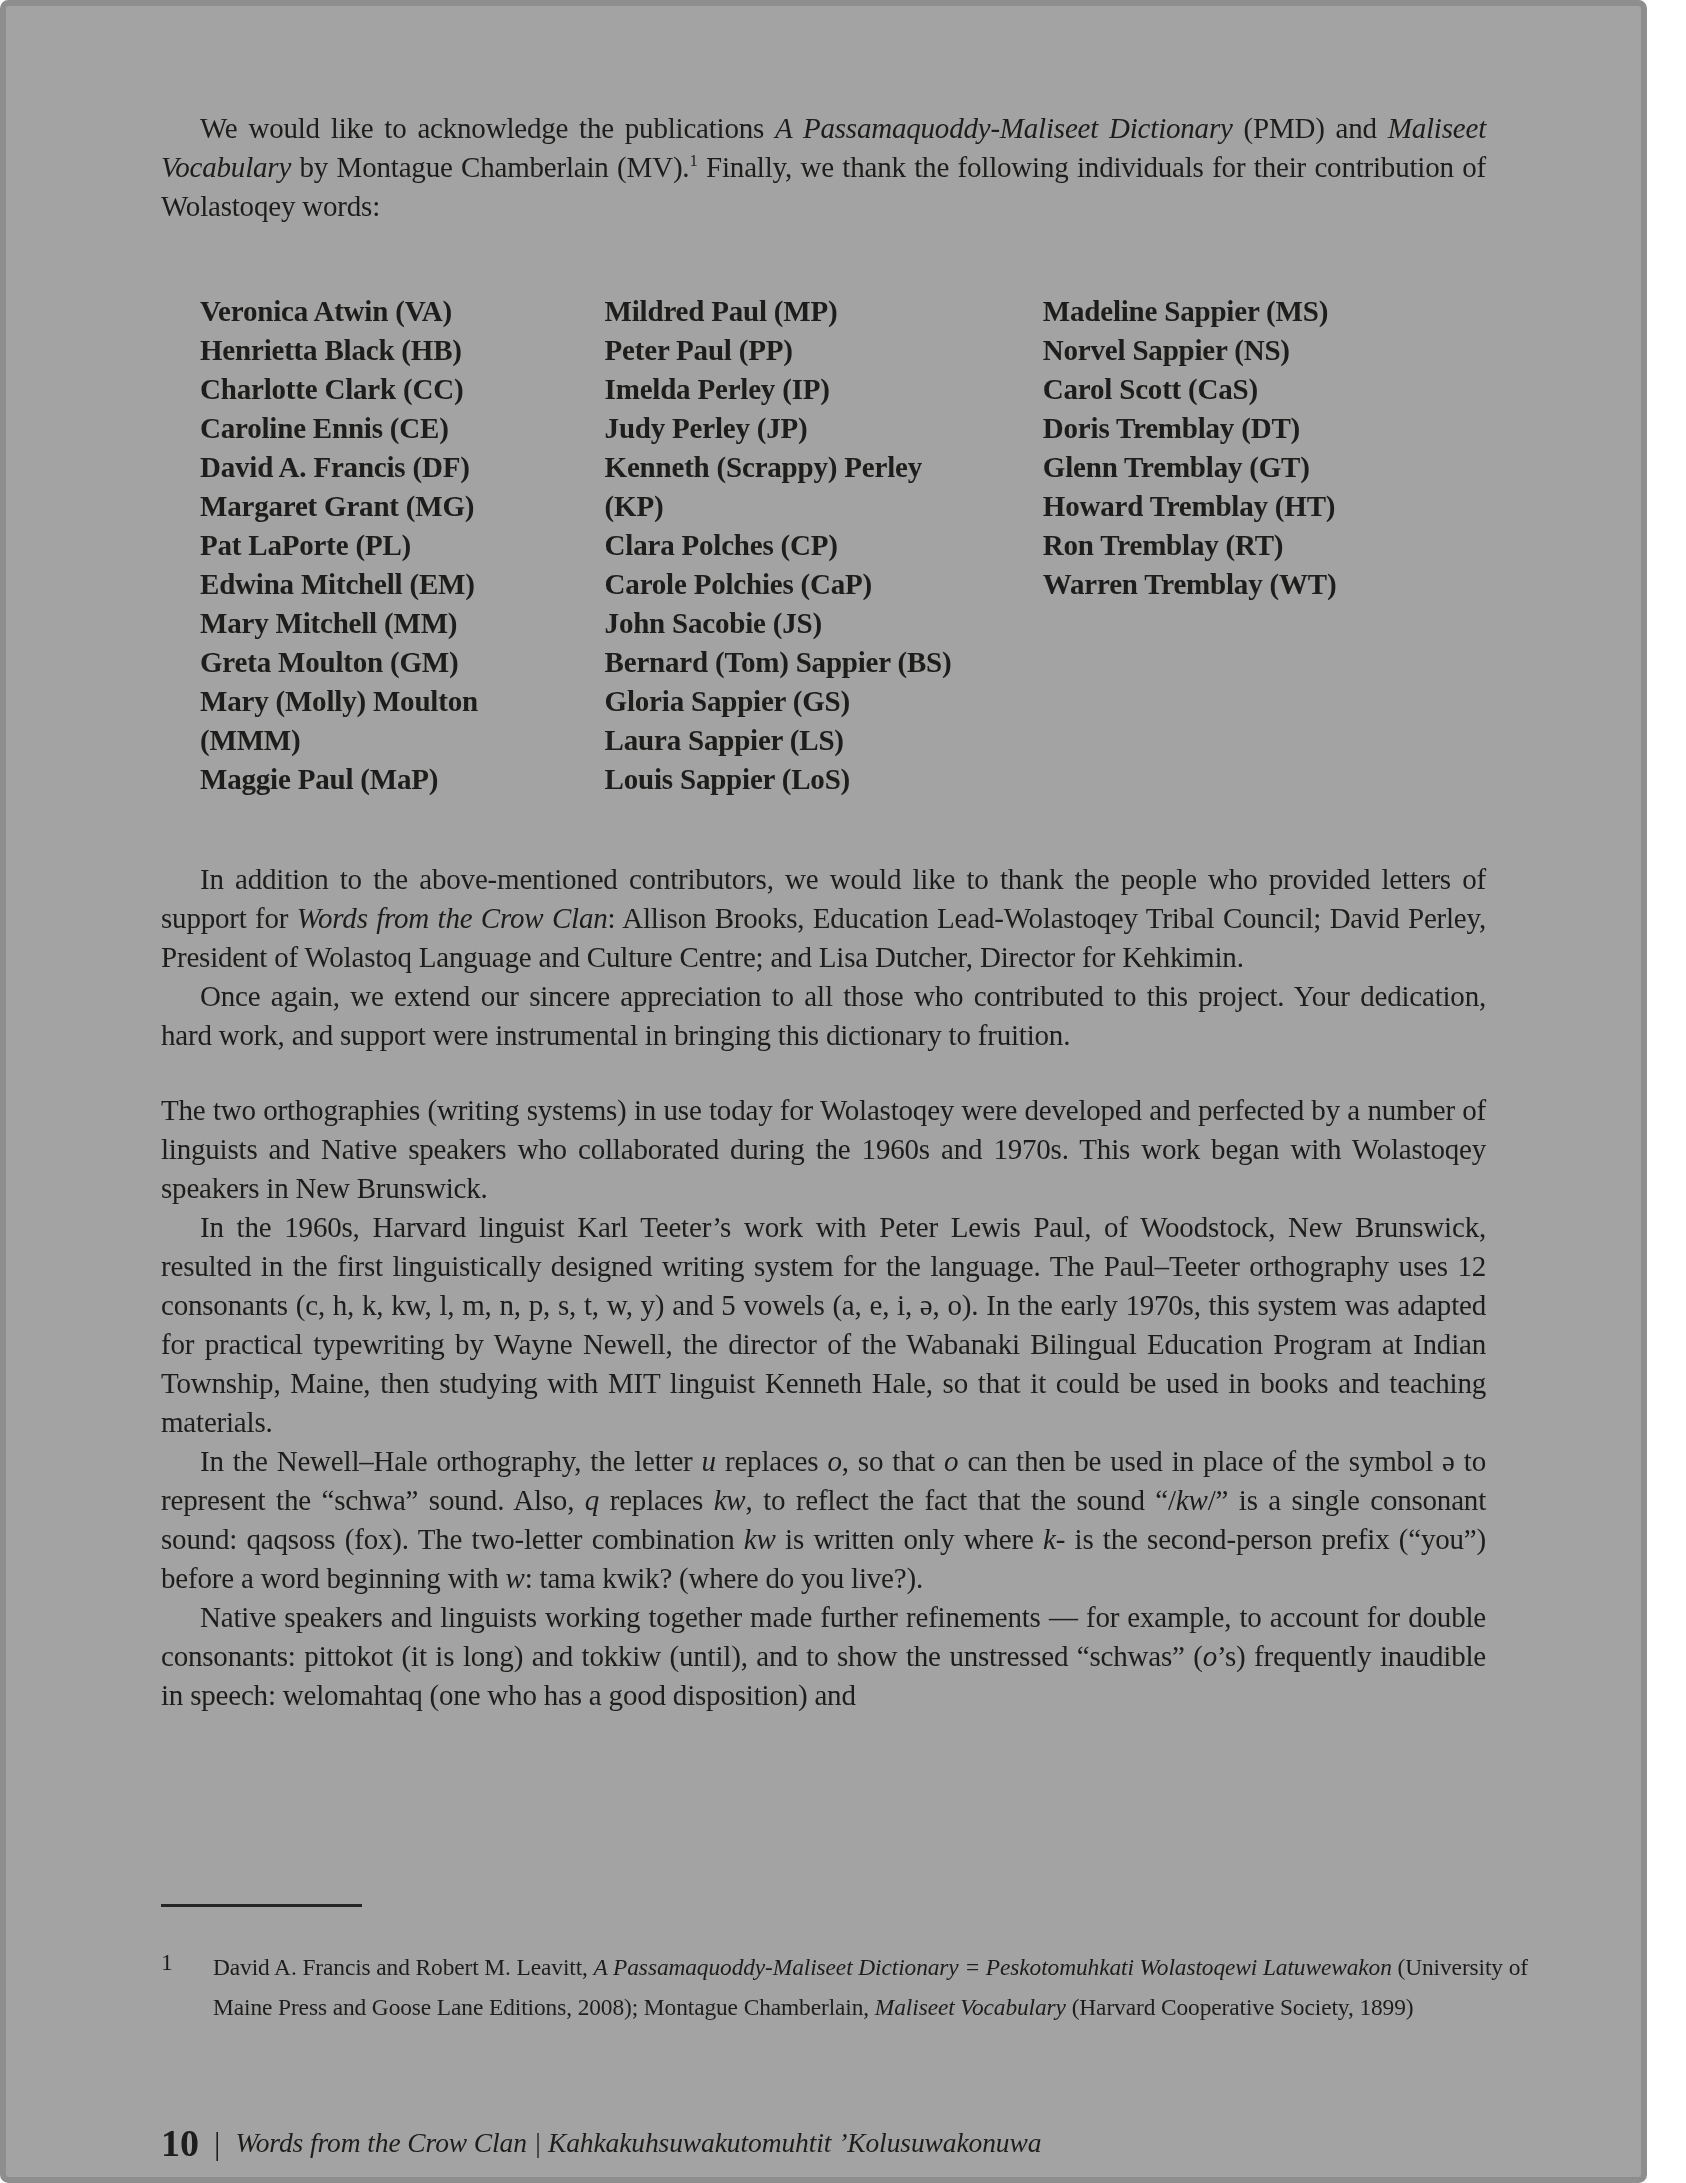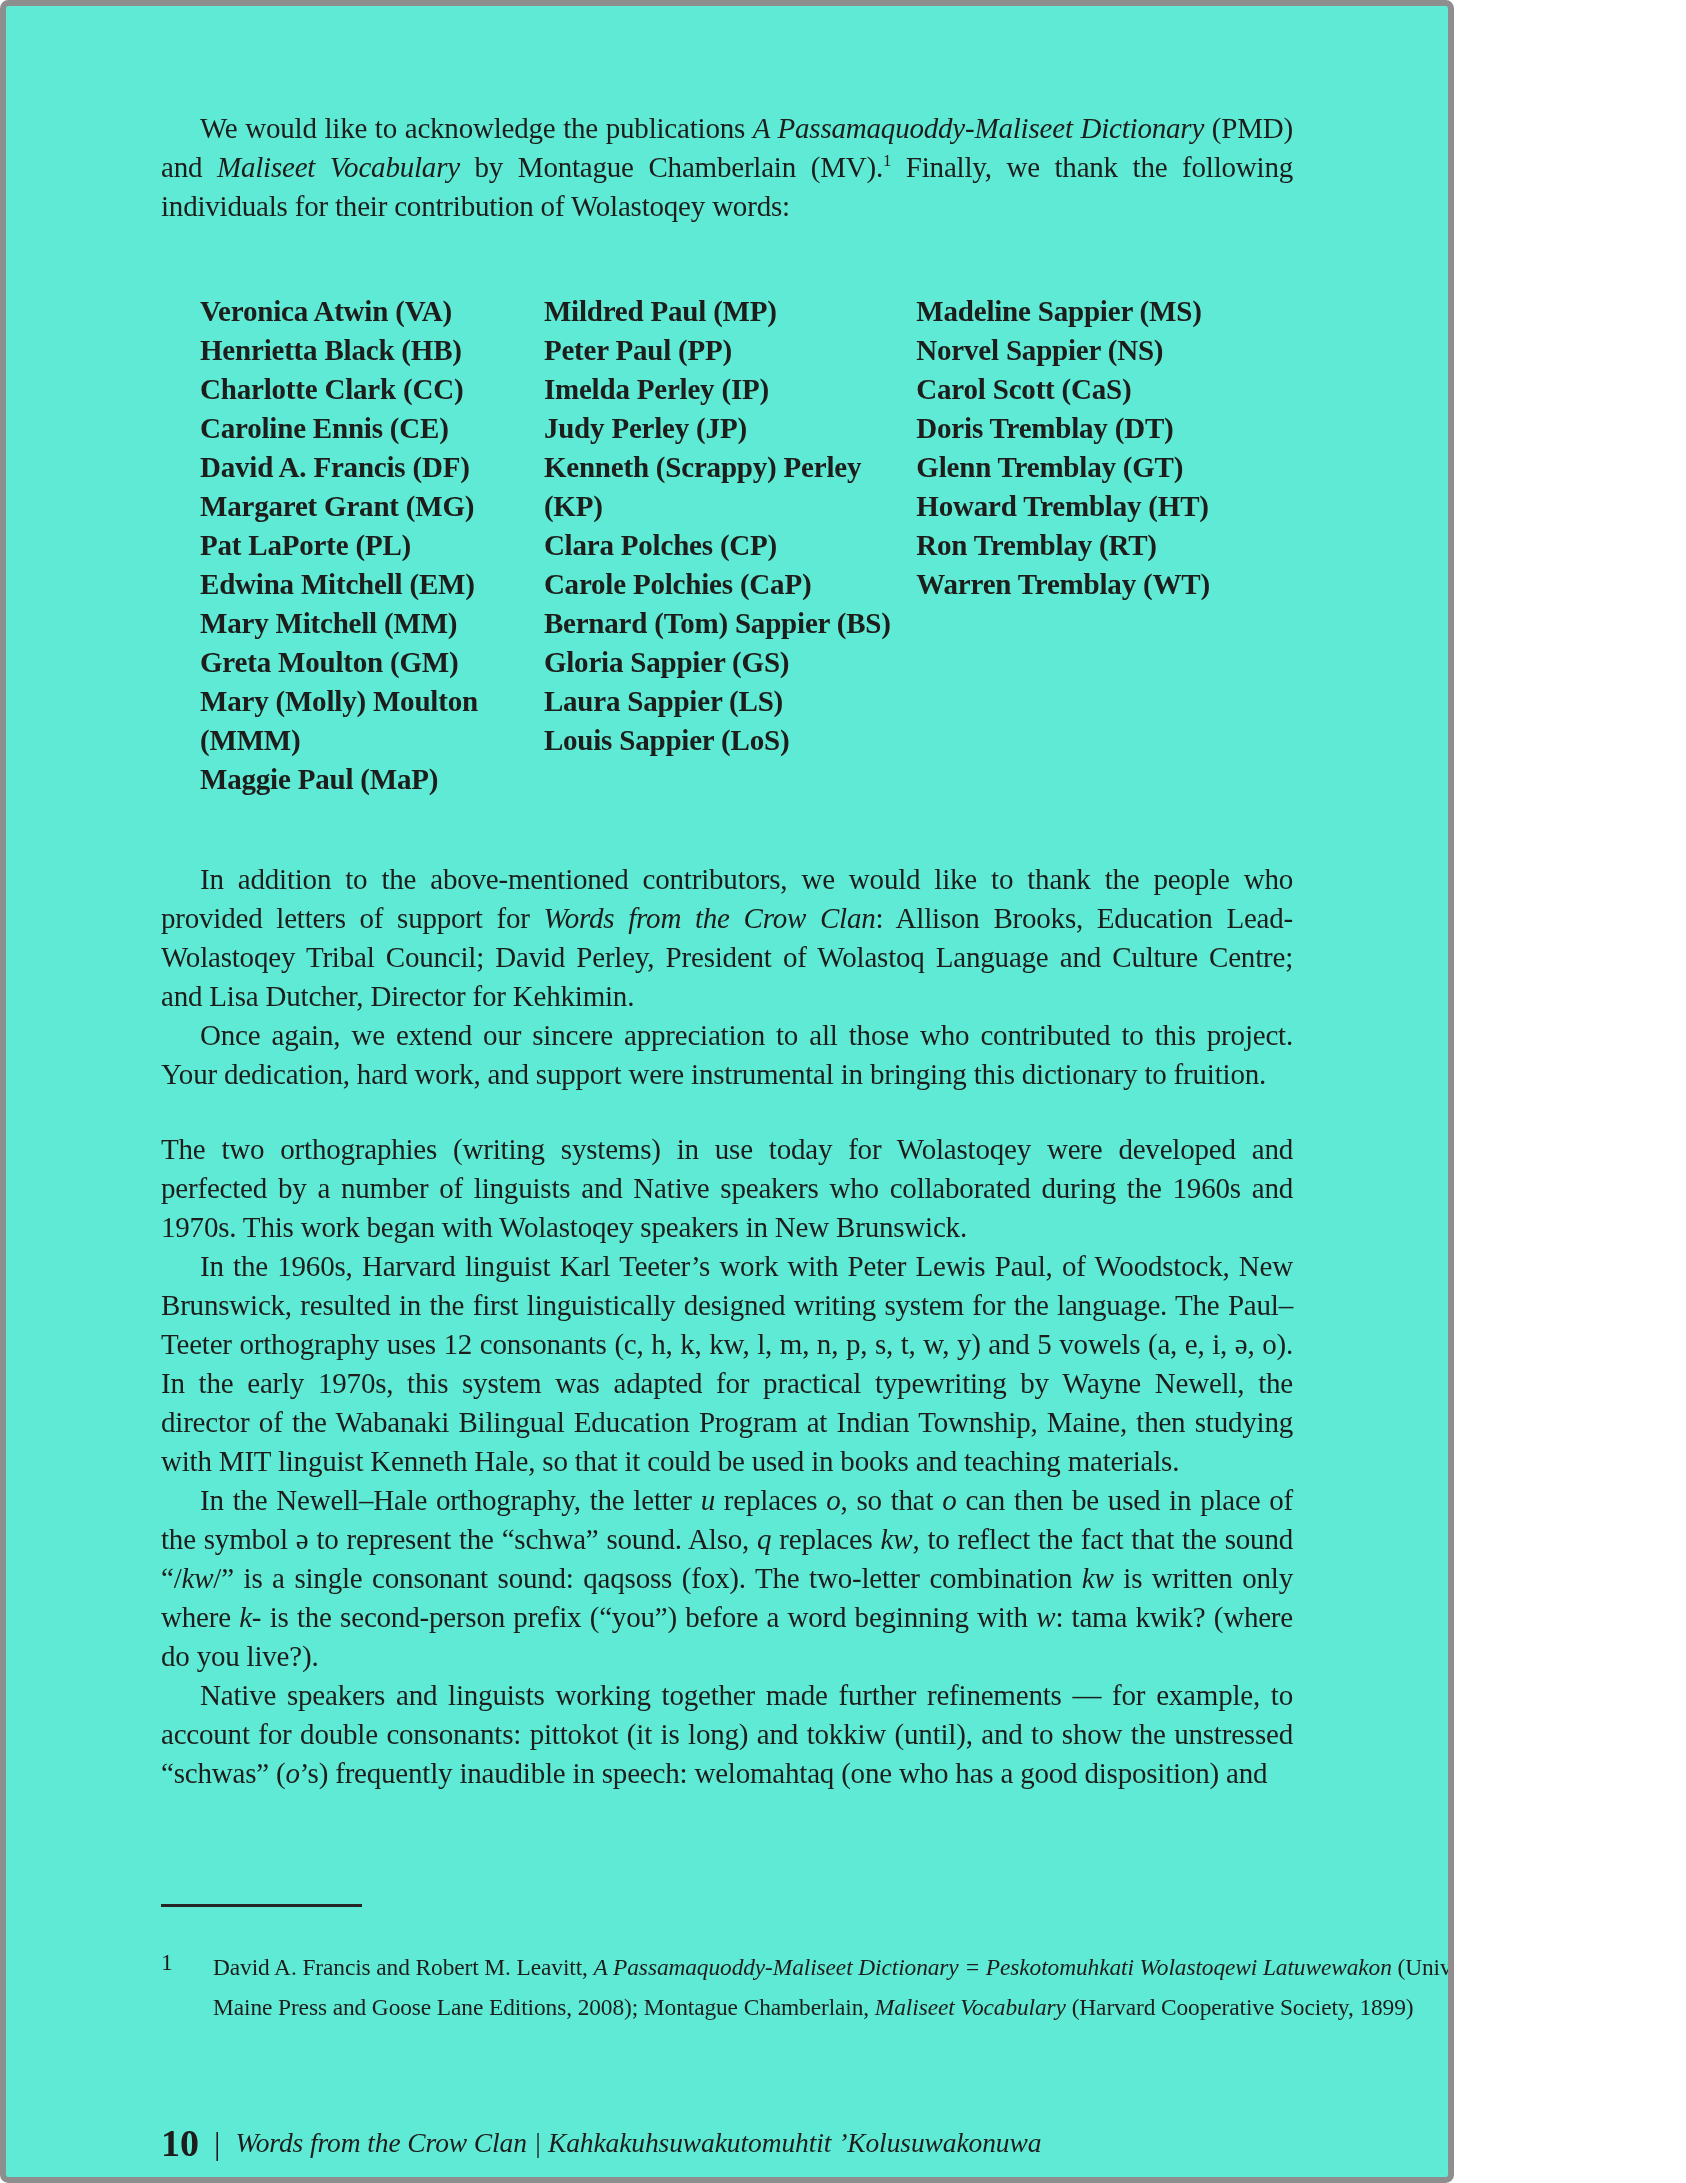--- a/index.html
+++ b/index.html
@@ -1,21 +1,21 @@
 <!DOCTYPE html>
 <html style="font-size:11px"><head>
 <meta charset="utf-8">
 <style>
   * { margin: 0; padding: 0; box-sizing: border-box; }
   html, body { background: #ffffff; }
   .page {
     position: relative;
-    width: 1454px;
+    width: 1647px;
     height: 2183px;
-    background: #5eead4;
+    background: #a3a3a3;
     border: 6.9px solid #8e8e8e;
     border-radius: 8.3px;
     overflow: hidden;
     font-family: "Liberation Serif", "DejaVu Serif", serif;
     color: #1d1d1b;
   }
   .content { padding: 103px 155px 0 155px; }
   .par {
     font-size: 29px;
     line-height: 39px;
@@ -109,20 +109,21 @@
         </div>
       <div class="col2">
           <div class="name-line">Mildred Paul (MP)</div>
           <div class="name-line">Peter Paul (PP)</div>
           <div class="name-line">Imelda Perley (IP)</div>
           <div class="name-line">Judy Perley (JP)</div>
           <div class="name-line">Kenneth (Scrappy) Perley</div>
           <div class="name-line">(KP)</div>
           <div class="name-line">Clara Polches (CP)</div>
           <div class="name-line">Carole Polchies (CaP)</div>
+          <div class="name-line">John Sacobie (JS)</div>
           <div class="name-line">Bernard (Tom) Sappier (BS)</div>
           <div class="name-line">Gloria Sappier (GS)</div>
           <div class="name-line">Laura Sappier (LS)</div>
           <div class="name-line">Louis Sappier (LoS)</div>
         </div>
       <div class="col3">
           <div class="name-line">Madeline Sappier (MS)</div>
           <div class="name-line">Norvel Sappier (NS)</div>
           <div class="name-line">Carol Scott (CaS)</div>
           <div class="name-line">Doris Tremblay (DT)</div>

